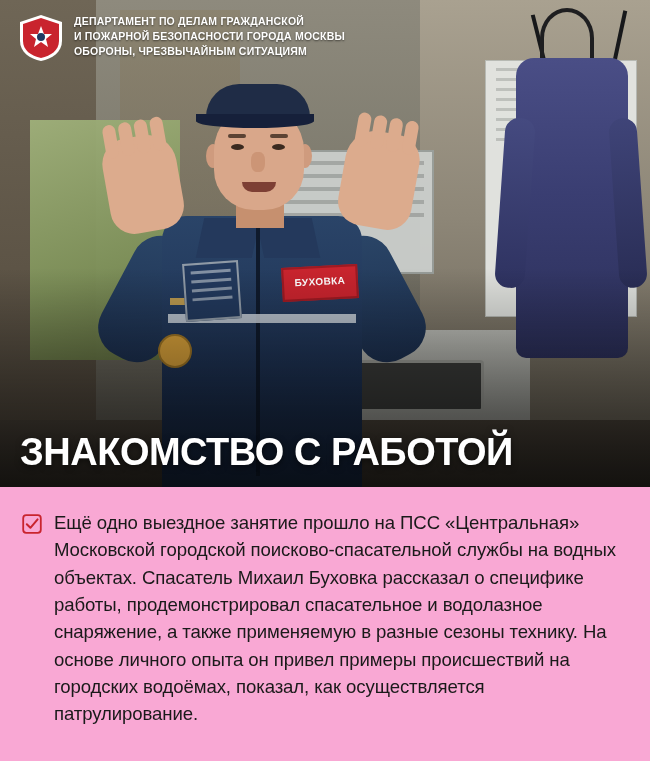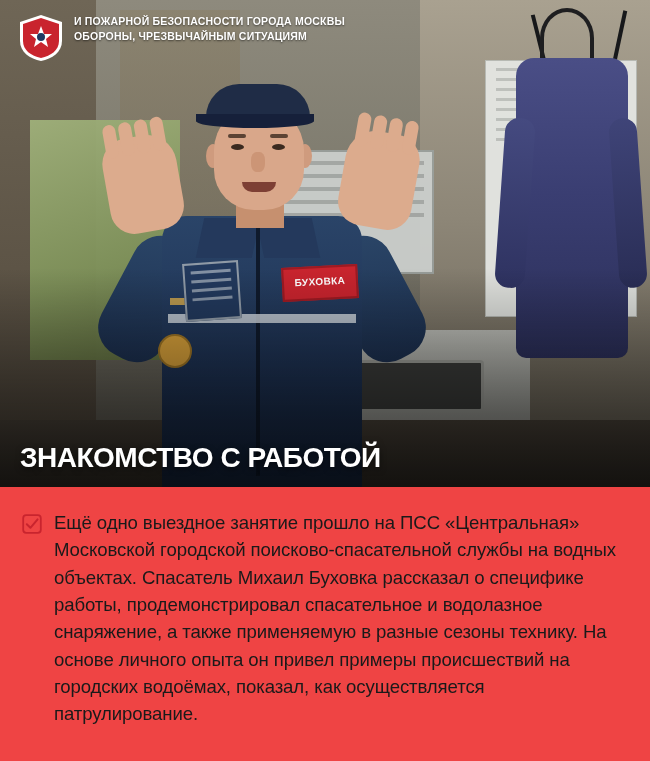--- a/index.html
+++ b/index.html
@@ -411,40 +411,40 @@
   
   .title-block {
     position: absolute;
     left: 20px;
     bottom: 14px;
     z-index: 6;
     width: 615px;
   }
   .title-line {
     color: #ffffff;
-    font-size: 28px;
+    font-size: 38px;
     font-weight: bold;
     line-height: 1.08;
     letter-spacing: -0.5px;
     text-shadow: 0 2px 6px rgba(0,0,0,.55);
     text-transform: uppercase;
     font-stretch: condensed;
   }
 
   
   .body {
     position: relative;
     box-sizing: border-box;
     width: 650px;
     height: 274px;
     padding: 22px 26px 20px 22px;
     display: flex;
     gap: 12px;
     align-items: flex-start;
-    background: #ef4444;
+    background: #f9a8d4;
   }
   .check-icon {
     flex: 0 0 20px;
     width: 20px; height: 20px;
     margin-top: 5px;
   }
   .body-text {
     color: #1a1a1a;
     font-size: 18.6px;
     line-height: 1.47;
@@ -545,20 +545,21 @@
     <div class="header">
       <div class="logo">
         <svg viewBox="0 0 46 48" width="46" height="48" aria-hidden="true">
           <path d="M23 1 L44 8 L44 27 C44 38 34 45 23 47 C12 45 2 38 2 27 L2 8 Z" fill="#ffffff"></path>
           <path d="M23 4 L41 10 L41 27 C41 36 33 42 23 44 C13 42 5 36 5 27 L5 10 Z" fill="#c9242e"></path>
           <path d="M23 12 L26 20 L34 20 L28 25 L30 33 L23 28 L16 33 L18 25 L12 20 L20 20 Z" fill="#ffffff"></path>
           <circle cx="23" cy="23" r="4" fill="#1f3a63"></circle>
         </svg>
       </div>
       <div>
+        <div class="dept-text">ДЕПАРТАМЕНТ ПО ДЕЛАМ ГРАЖДАНСКОЙ</div>
         <div class="dept-text">И ПОЖАРНОЙ БЕЗОПАСНОСТИ ГОРОДА МОСКВЫ</div>
         <div class="dept-text">ОБОРОНЫ, ЧРЕЗВЫЧАЙНЫМ СИТУАЦИЯМ</div>
       </div>
     </div>
 
     <div class="title-block">
       <div class="title-line">ЗНАКОМСТВО С РАБОТОЙ</div>
     </div>
   </div>
 

